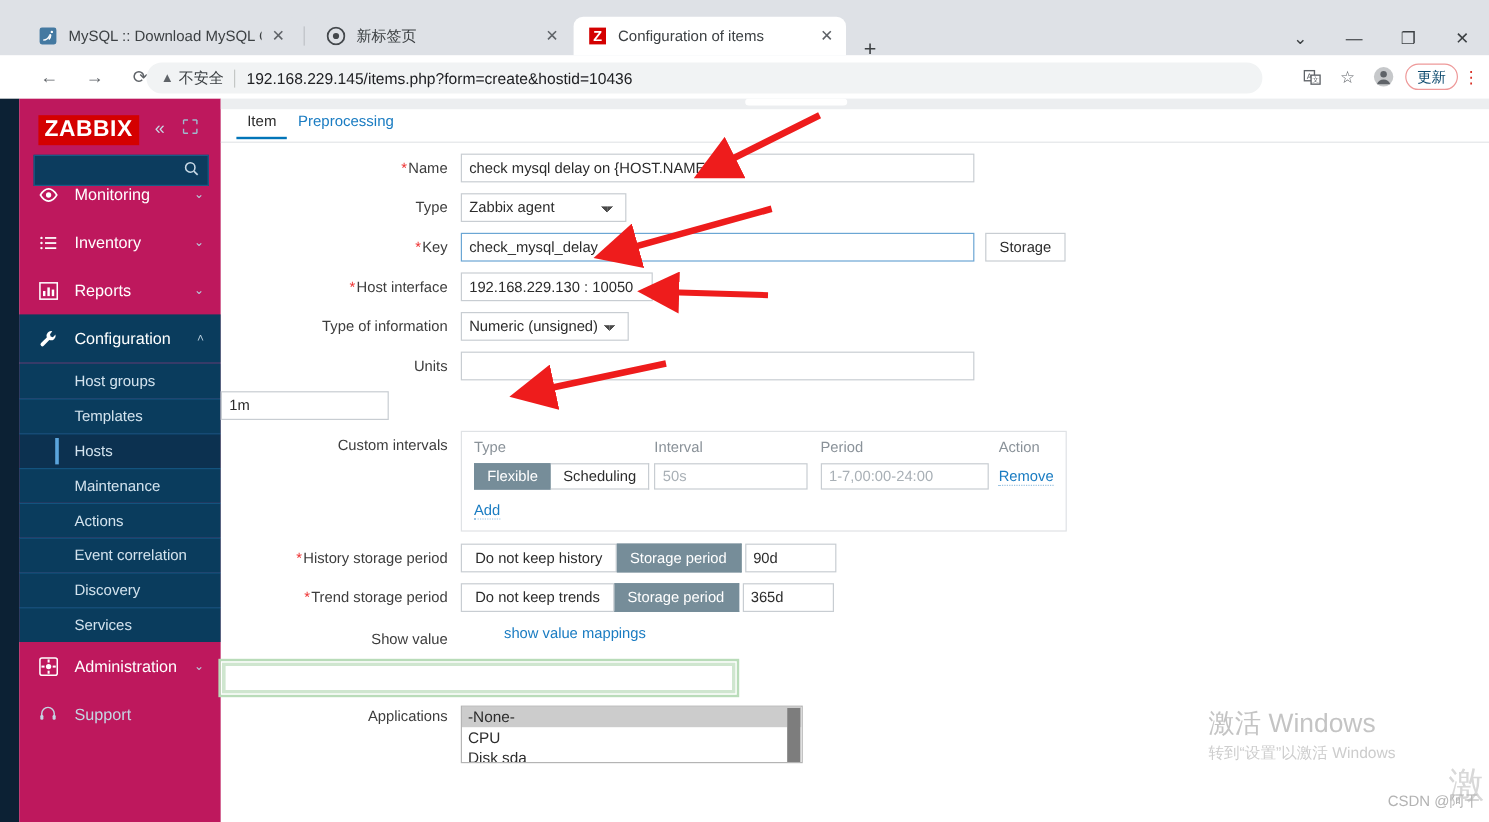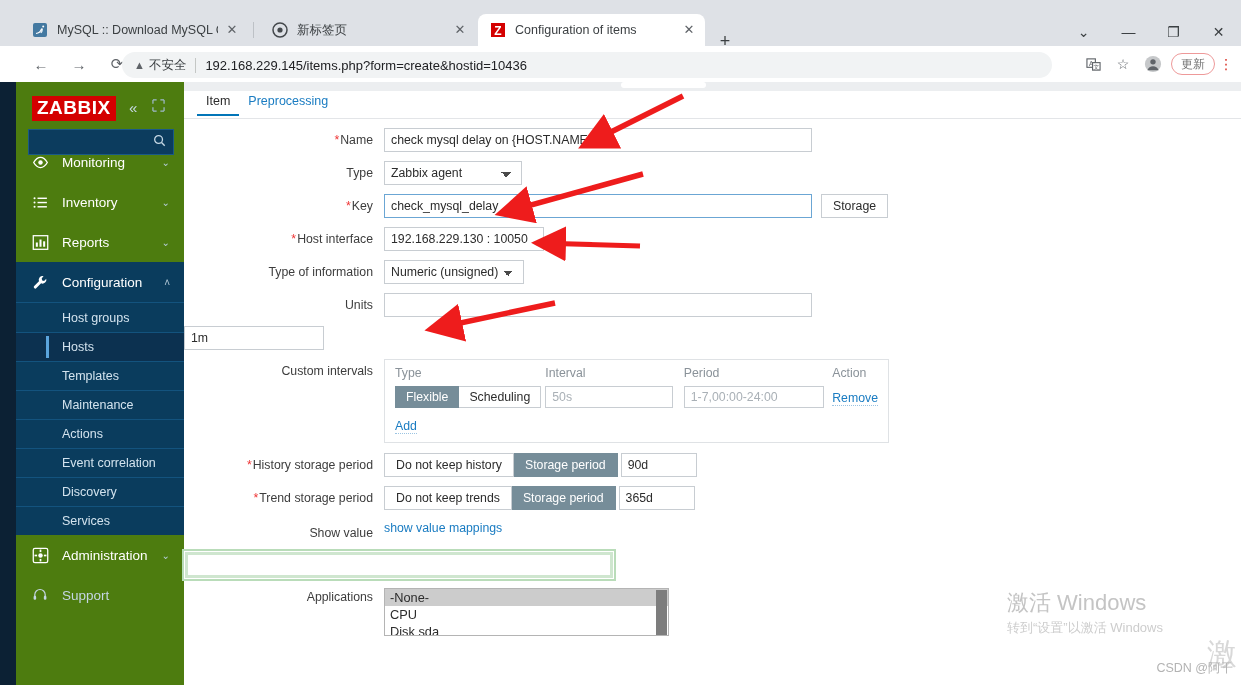--- a/index.html
+++ b/index.html
@@ -32,30 +32,30 @@
   
   #addr-row { position:absolute; left:0; top:46px; width:1241px; height:36px; background:#ffffff; display:flex; align-items:center; }
   .nav-btn { width:30px; height:30px; margin-left:8px; display:flex; align-items:center; justify-content:center; color:#5f6368; font-size:15px; }
   #omnibox { position:absolute; left:122px; top:52px; width:930px; height:26px; background:#f1f3f4; border-radius:13px; display:flex; align-items:center; padding:0 12px; }
   #omnibox .warn-ico { font-size:11px; color:#5f6368; margin-right:4px; }
   #omnibox .not-secure { font-size:12.5px; color:#3c4043; margin-right:9px; }
   #omnibox .divider { width:1px; height:15px; background:#c4c7c5; margin-right:9px; }
   #omnibox .url { font-size:13px; color:#202124; white-space:nowrap; }
   #addr-actions { position:absolute; right:6px; top:50px; display:flex; align-items:center; gap:2px; }
   #addr-actions .act { width:28px; height:28px; display:flex; align-items:center; justify-content:center; color:#5f6368; font-size:14px; }
-  #update-pill { height:22px; border:1px solid #e99; border-radius:11px; color:#737373; font-size:12px; display:flex; align-items:center; padding:0 9px; margin-left:2px; }
+  #update-pill { height:22px; border:1px solid #e99; border-radius:11px; color:#0c4a6e; font-size:12px; display:flex; align-items:center; padding:0 9px; margin-left:2px; }
 
   
   #page { position:absolute; left:0; top:82px; width:1241px; height:603px; background:#ffffff; overflow:hidden; }
 
   
   #gutter { position:absolute; left:0; top:0; width:16px; height:603px; background:#0c2134; }
 
   
-  #sidebar { position:absolute; left:16px; top:0; width:168px; height:603px; background:#4d7c0f; color:#fff; }
+  #sidebar { position:absolute; left:16px; top:0; width:168px; height:603px; background:#be185d; color:#fff; }
   #sb-top { height:60px; position:relative; }
   #zbx-logo { position:absolute; left:16px; top:14px; background:#d40000; color:#fff; font-size:19px; font-weight:bold; letter-spacing:.5px; padding:1px 5px 2px 5px; font-family:"Liberation Sans", sans-serif; }
   #sb-collapse { position:absolute; left:113px; top:17px; color:#c8d9e6; font-size:15px; }
   #sb-hide { position:absolute; left:136px; top:17px; color:#9fb9cc; font-size:13px; }
   #sb-search { position:absolute; left:12px; top:47px; width:146px; height:26px; background:#0c3c5e; border:1px solid #1a5a86; display:flex; align-items:center; }
   #sb-search .mag { margin-left:auto; margin-right:7px; color:#c6d8e5; font-size:13px; }
 
   .sb-item { height:40px; display:flex; align-items:center; position:relative; font-size:13.5px; color:#ffffff; padding-left:12px; }
   .sb-item .ico { width:24px; display:flex; align-items:center; justify-content:center; color:#ffffff; margin-right:10px; }
   .sb-item .chev { position:absolute; right:14px; font-size:10px; color:#b6ccdb; }
@@ -302,25 +302,25 @@
           </svg>
       </span>
       <span>Configuration</span>
       <span class="chev">˄</span>
     </div>
 
     <div id="sb-sub-block">
       <div class="sb-sub">
           <span>Host groups</span>
         </div>
+      <div class="sb-sub">
+          <span>Templates</span>
+        </div>
       <div class="sb-sub sel">
           <span>Hosts</span>
-        </div>
-      <div class="sb-sub">
-          <span>Templates</span>
         </div>
       <div class="sb-sub">
           <span>Maintenance</span>
         </div>
       <div class="sb-sub">
           <span>Actions</span>
         </div>
       <div class="sb-sub">
           <span>Event correlation</span>
         </div>
@@ -486,21 +486,21 @@
             <button>Do not keep trends</button>
             <button class="on">Storage period</button>
           </span>
           <input class="ti" style="width: 76px; height: 24px; margin-left: 3px;" value="365d">
         </div>
       </div>
 
       <div class="row" style="margin-top:11px;">
         <div class="lbl">Show value</div>
         <div class="fld" style="display:flex;align-items:center;gap:8px;">
-          <a href="#" style="color:#1a7cc2;font-size:12.3px;text-decoration:none;">show value mappings</a>
+          <a href="#" style="color:#1a7cc2;font-size:12.3px;text-decoration:none;margin-left:36px;">show value mappings</a>
         </div>
       </div>
 
       <div class="row" style="margin-top:11px;">
         <div class="fld">
           <input id="newapp" value="" style="">
         </div>
       </div>
 
       <div class="row" style="margin-top:9px;">

